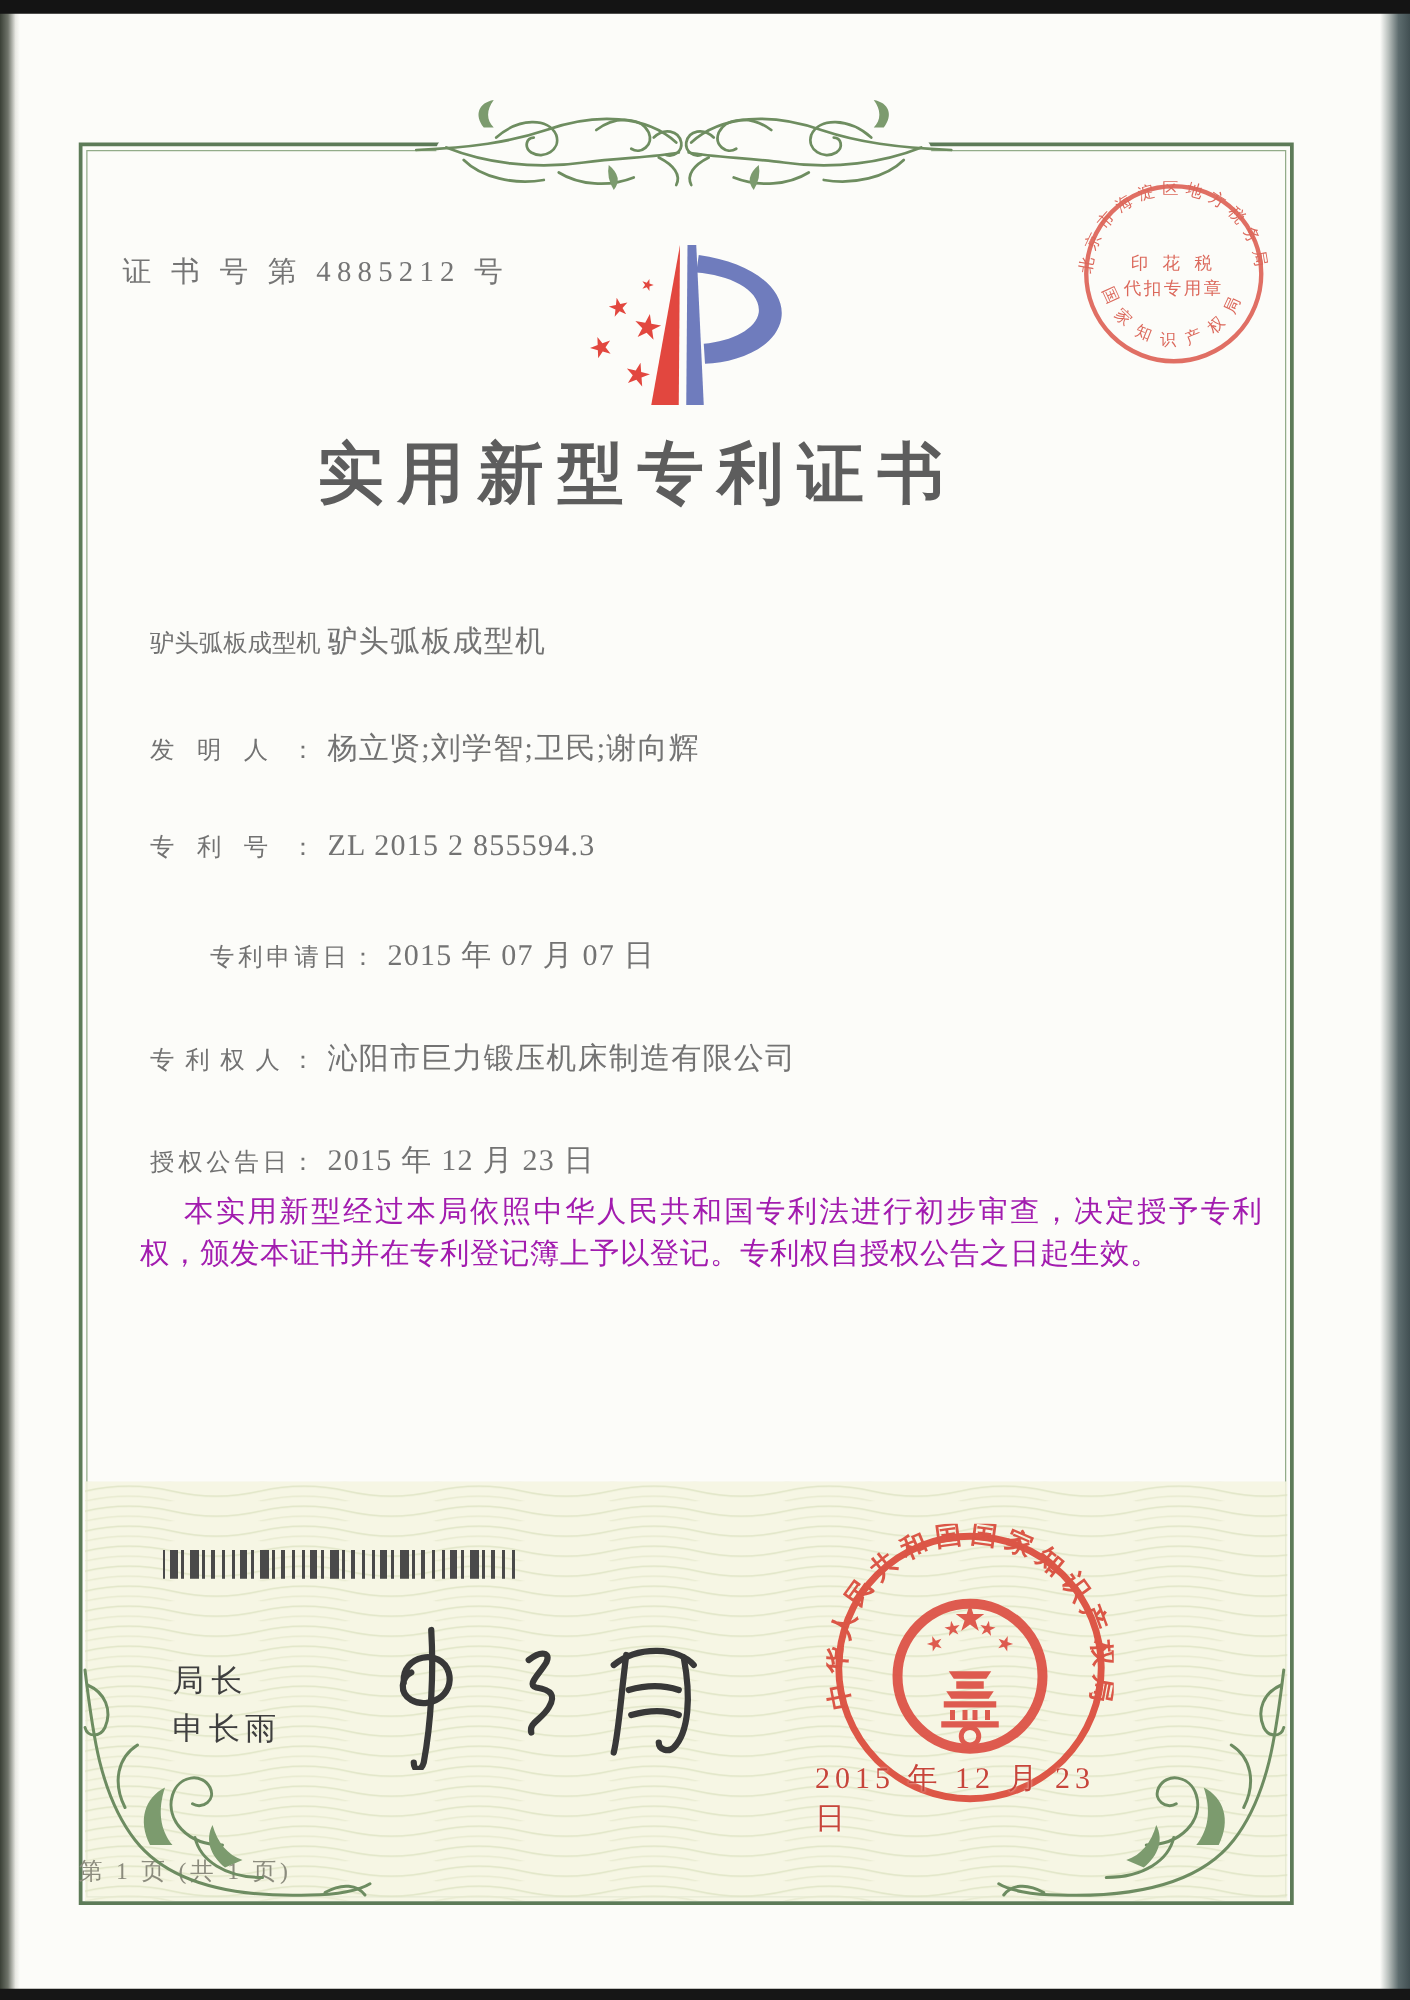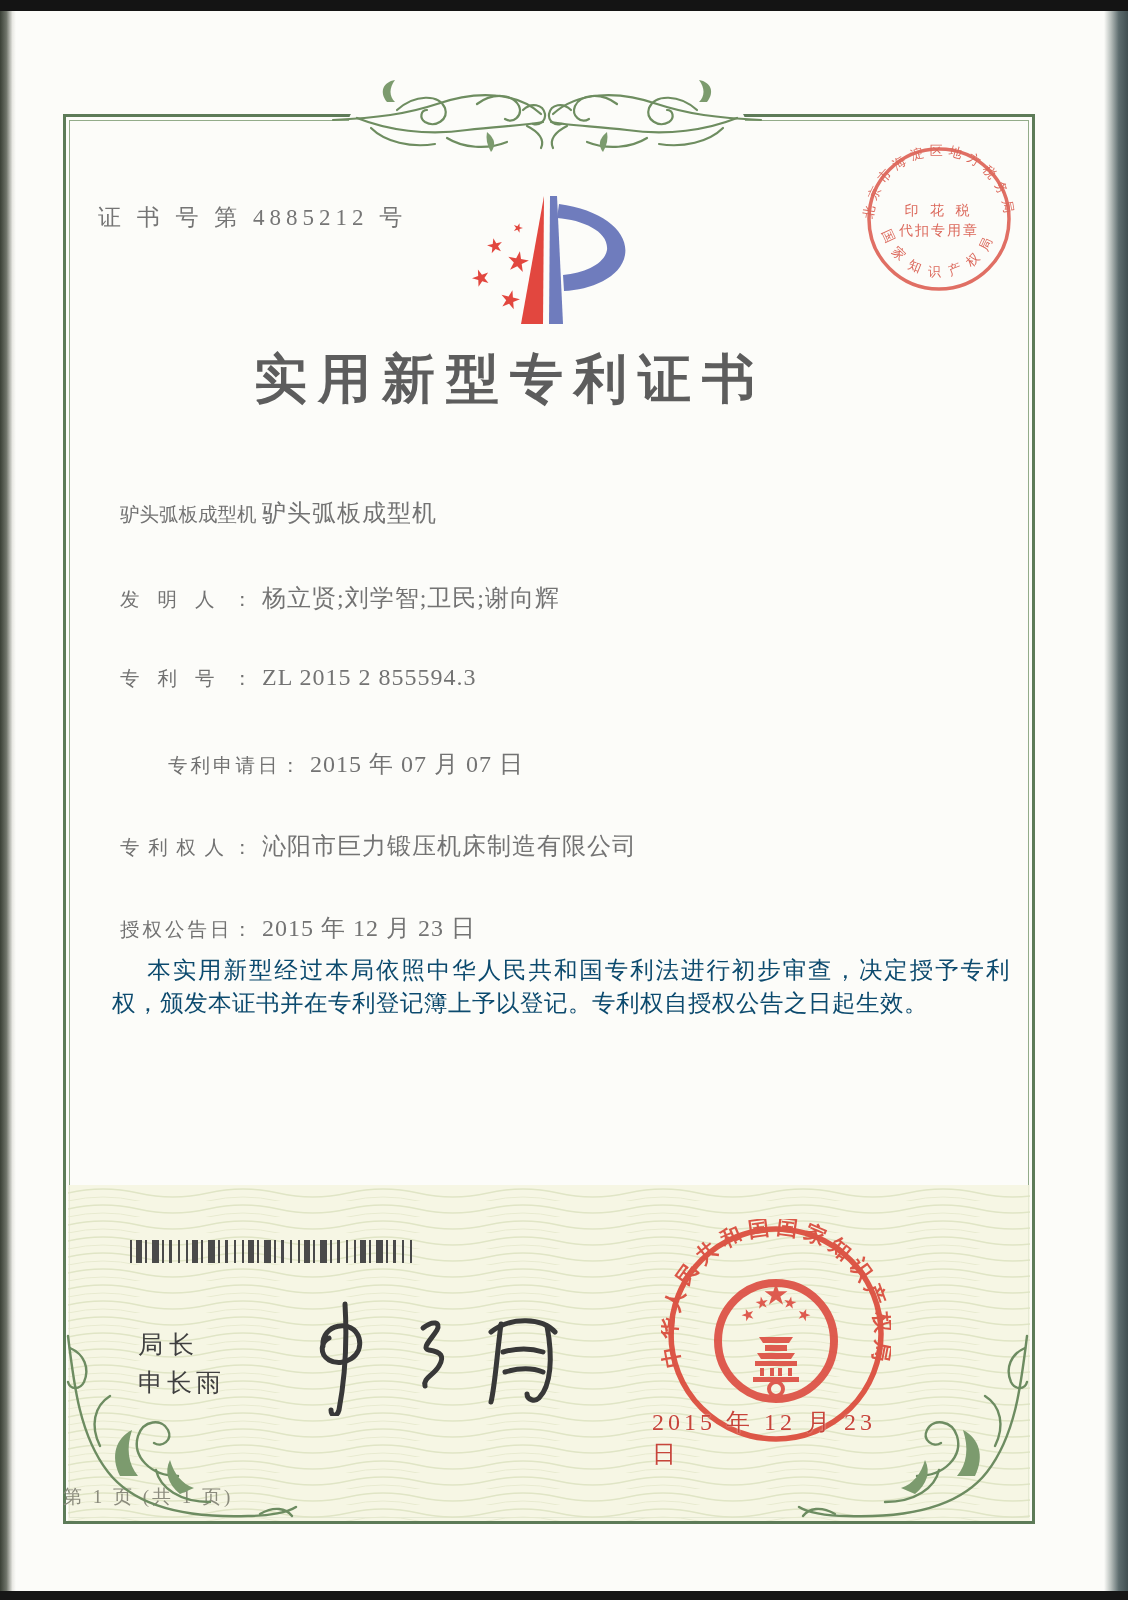--- a/index.html
+++ b/index.html
@@ -23,21 +23,21 @@
     border:1px solid #93ac8a;}
   .waves{left:68px;top:1185px;width:962px;height:336px;z-index:2;}
   
   .cert-no{left:98px;top:202px;font-size:23px;letter-spacing:5px;color:#757575;z-index:5;}
   .title{left:63px;top:344px;width:894px;text-align:center;font-size:53px;
     letter-spacing:11px;color:#5d5d5d;font-weight:600;z-index:5;}
   .field-row{left:120px;width:880px;color:#6f6f6f;z-index:5;white-space:nowrap;}
   .f-label{display:inline-block;width:132px;font-size:19.5px;
     text-align:justify;text-align-last:justify;vertical-align:baseline;color:#727272;}
   .f-value{font-size:24px;color:#737373;margin-left:10px;letter-spacing:1px;}
-  .body-text{left:112px;top:954px;width:898px;z-index:5;color:#0c4a6e;}
+  .body-text{left:112px;top:954px;width:898px;z-index:5;color:#a21caf;}
   .body-text p{margin:0;font-size:23.5px;line-height:32.5px;text-align:justify;
     text-indent:1.5em;letter-spacing:0.5px;}
   .signer-title{left:138px;top:1328px;font-size:25px;color:#3f3f3f;letter-spacing:6px;
     font-family:"Liberation Sans","DejaVu Sans",sans-serif;z-index:6;}
   .signer-name{left:138px;top:1366px;font-size:25px;color:#3f3f3f;letter-spacing:4px;
     font-family:"Liberation Sans","DejaVu Sans",sans-serif;z-index:6;}
   .barcode{left:130px;top:1240px;width:282px;height:23px;z-index:6;
     background:repeating-linear-gradient(90deg,
       #4a4a4a 0 2px,transparent 2px 6px,
       #4a4a4a 6px 12px,transparent 12px 15px,

